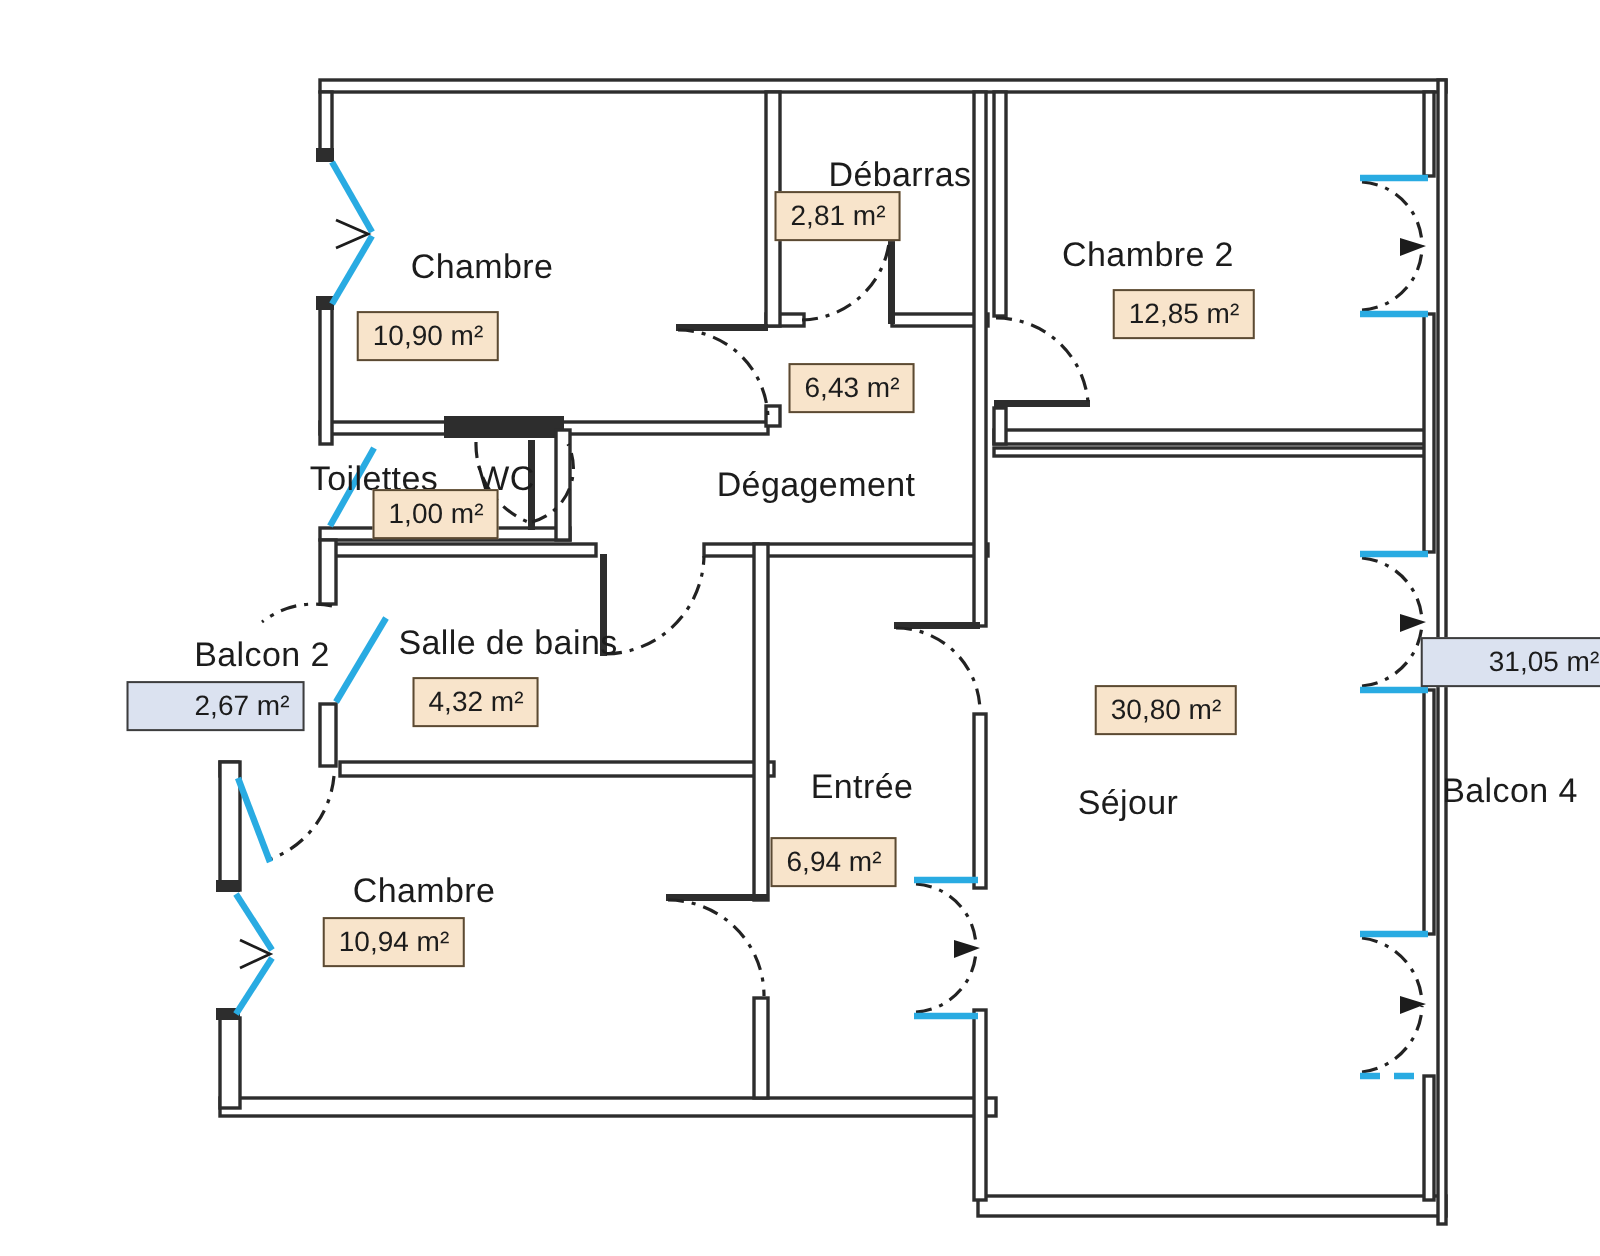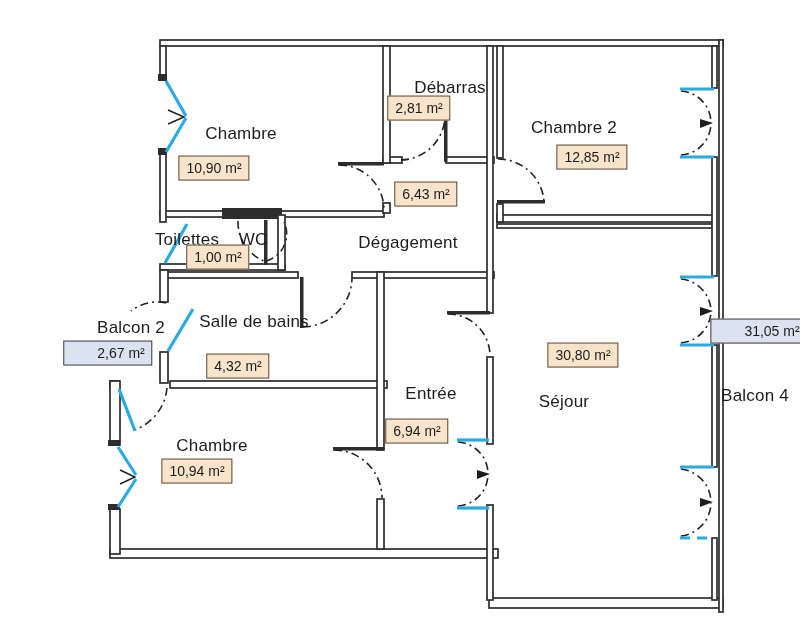--- a/index.html
+++ b/index.html
@@ -147,20 +147,20 @@
   <span class="lbl" style="left:431px;top:394px">Entrée</span>
   <span class="lbl" style="left:564px;top:402px">Séjour</span>
   <span class="lbl" style="left:131px;top:328px">Balcon 2</span>
   <span class="lbl" style="left:755px;top:396px">Balcon 4</span>
 
   <div class="abox room" style="left:214px;top:168px">10,90 m²</div>
   <div class="abox room" style="left:419px;top:108px">2,81 m²</div>
   <div class="abox room" style="left:592px;top:157px">12,85 m²</div>
   <div class="abox room" style="left:426px;top:194px">6,43 m²</div>
   <div class="abox room" style="left:218px;top:257px">1,00 m²</div>
-  <div class="abox room" style="left:238px;top:366px">4,32 m²</div>
+  <div class="abox room" style="left:238px;top:351px">4,32 m²</div>
   <div class="abox room" style="left:197px;top:471px">10,94 m²</div>
   <div class="abox room" style="left:417px;top:431px">6,94 m²</div>
   <div class="abox room" style="left:583px;top:355px">30,80 m²</div>
   <div class="abox balc" style="left:108px;top:353px">2,67 m²</div>
   <div class="abox balc" style="left:759px;top:331px">31,05 m²</div>
 
 </div>
 
 </body></html>

